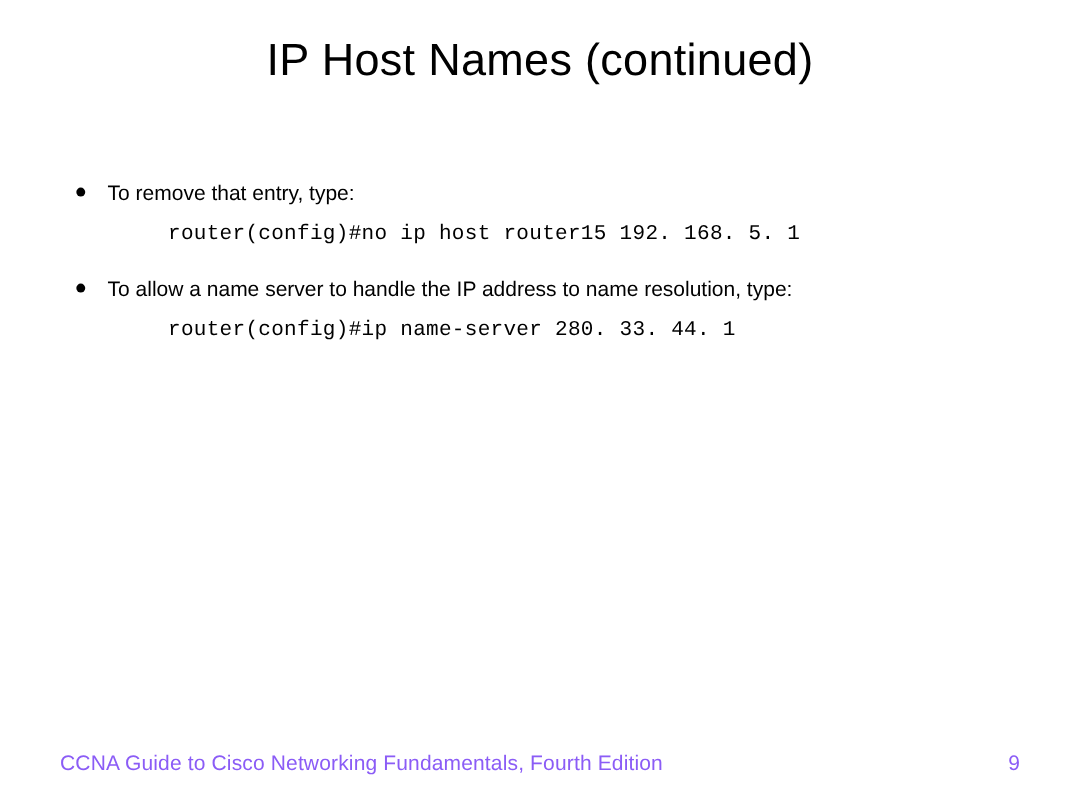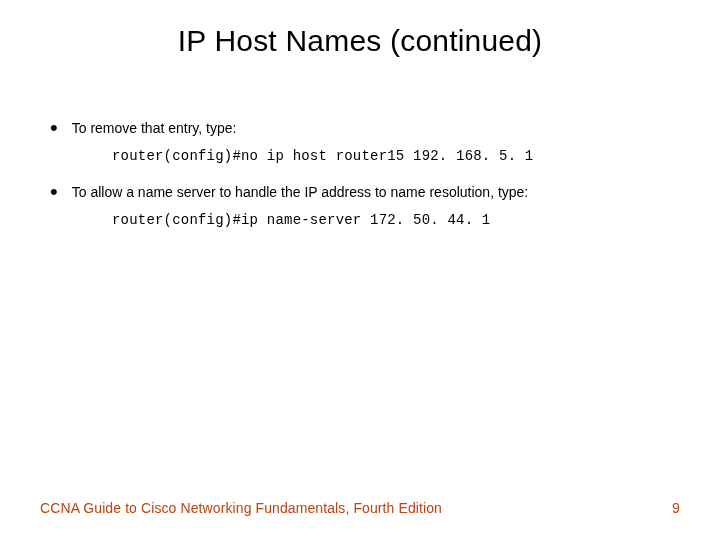--- a/index.html
+++ b/index.html
@@ -6,21 +6,21 @@
     html, body { width: 720px; height: 540px; background: #fff; font-family: Arial, Helvetica, sans-serif; color: #000; }
     .slide { position: relative; width: 720px; height: 540px; padding: 18px 40px 30px 40px; }
     .title { font-size: 30px; font-weight: 400; text-align: center; margin-top: 6px; margin-bottom: 56px; letter-spacing: 0.2px; }
     .content { padding-left: 10px; }
     ul.outer { list-style: none; }
     ul.outer > li { margin-bottom: 6px; }
     .bullet-row { display: flex; align-items: flex-start; }
     .bullet-dot { font-size: 22px; line-height: 28px; margin-right: 14px; }
     .bullet-text { font-size: 14px; line-height: 28px; }
     .code-line { font-family: "Courier New", Courier, monospace; font-size: 14px; margin: 6px 0 14px 62px; letter-spacing: 0.2px; white-space: nowrap; }
-    .footer { position: absolute; bottom: 24px; left: 40px; right: 40px; display: flex; justify-content: space-between; align-items: flex-start; font-size: 14px; color: #c2410c; letter-spacing: 0.1px; }
+    .footer { position: absolute; bottom: 24px; left: 40px; right: 40px; display: flex; justify-content: space-between; align-items: flex-start; font-size: 14px; color: #8b5cf6; letter-spacing: 0.1px; }
   </style>
 </head>
 <body>
 
 <div class="slide">
   <h1 class="title">IP Host Names (continued)</h1>
 
   <div class="content">
     <ul class="outer">
       <li>
@@ -28,21 +28,21 @@
           <span class="bullet-dot">•</span>
           <span class="bullet-text">To remove that entry, type:</span>
         </div>
         <div class="code-line">router(config)#no ip host router15 192. 168. 5. 1</div>
       </li>
       <li>
         <div class="bullet-row">
           <span class="bullet-dot">•</span>
           <span class="bullet-text">To allow a name server to handle the IP address to name resolution, type:</span>
         </div>
-        <div class="code-line">router(config)#ip name-server 172. 50. 44. 1</div>
+        <div class="code-line">router(config)#ip name-server 280. 33. 44. 1</div>
       </li>
     </ul>
   </div>
 
   <div class="footer">
     <span>CCNA Guide to Cisco Networking Fundamentals, Fourth Edition</span>
     <span>9</span>
   </div>
 </div>
 

